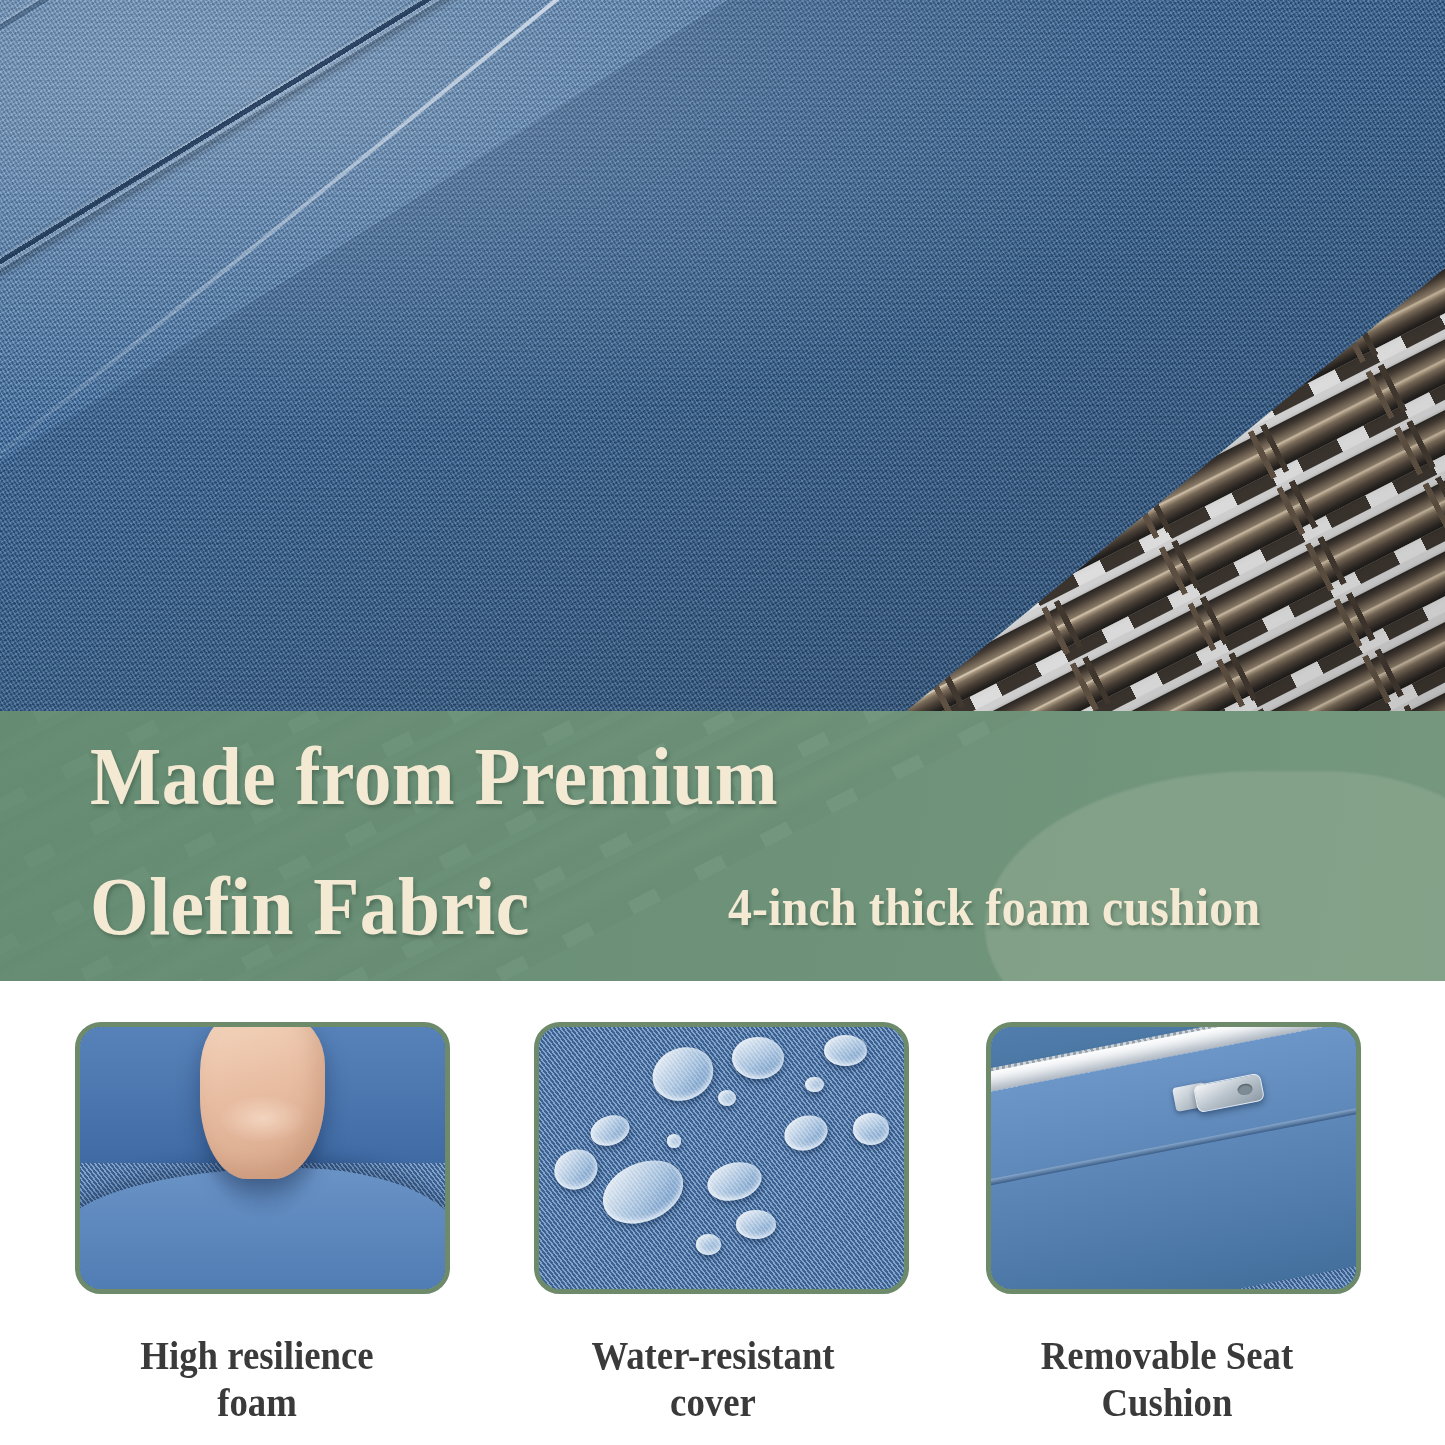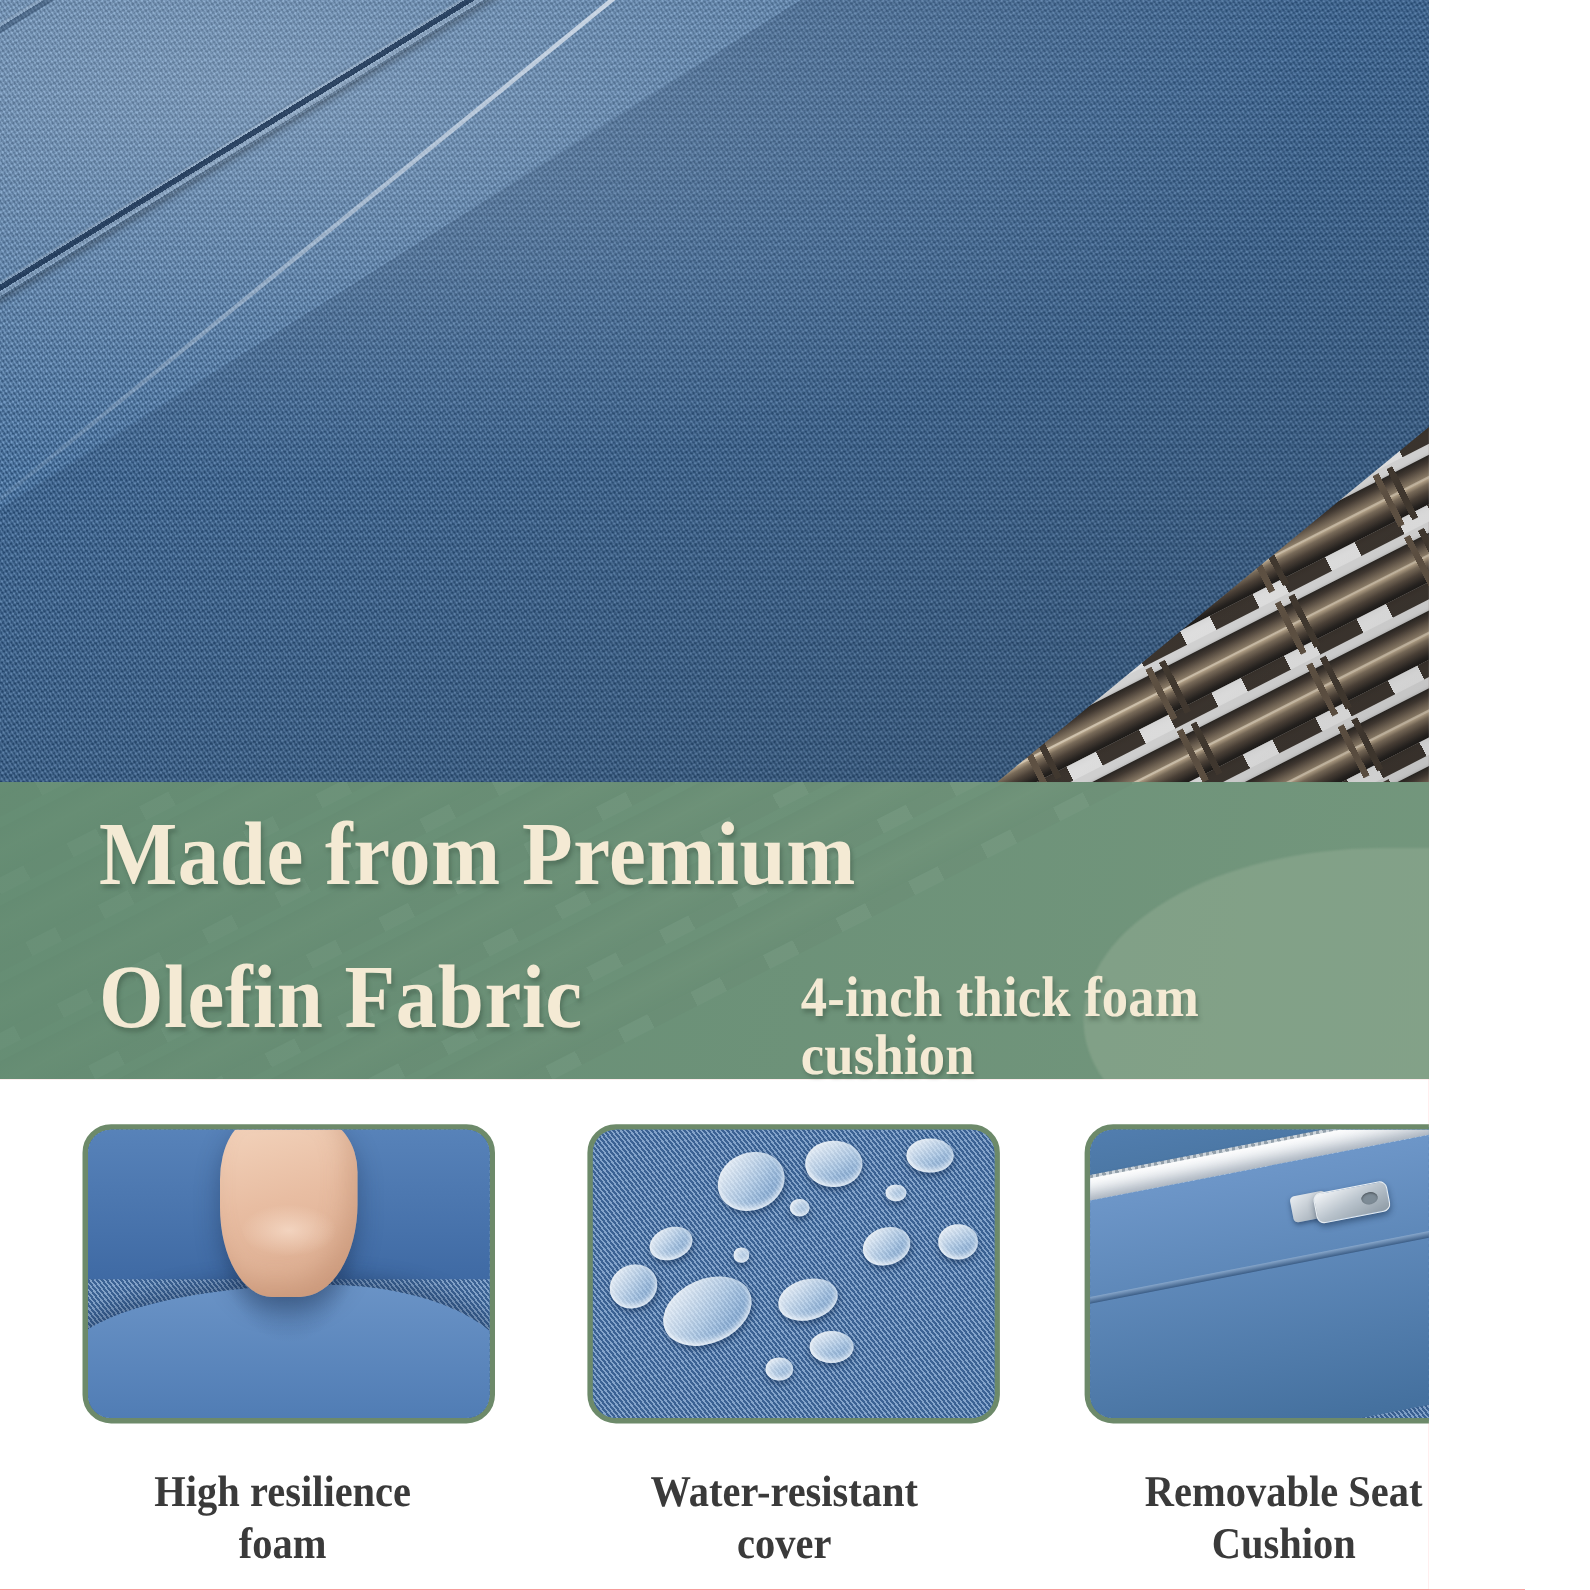--- a/index.html
+++ b/index.html
@@ -1,17 +1,17 @@
 <!DOCTYPE html>
 <html><head>
 <meta charset="utf-8">
 <style>
   html,body{margin:0;padding:0;}
   body{width:1445px;height:1445px;background:#fff;font-family:"Liberation Serif",serif;overflow:hidden;}
-  .page{position:relative;width:1299px;height:1445px;overflow:hidden;background:#ef4444;}
+  .page{position:relative;width:1445px;height:1445px;overflow:hidden;background:#3b82f6;}
 
   
   .hero{position:absolute;left:0;top:0;width:1445px;height:712px;overflow:hidden;background:#5a5047;}
 
   
   .wicker{position:absolute;inset:0;background:#efefef;}
   .wicker-strands{position:absolute;left:-40%;top:-60%;width:190%;height:240%;
     transform:rotate(-27deg);transform-origin:50% 50%;}
   .wk-row{position:relative;height:54px;margin-bottom:9px;}
   .wk-band{position:absolute;left:0;top:0;width:100%;height:40px;

